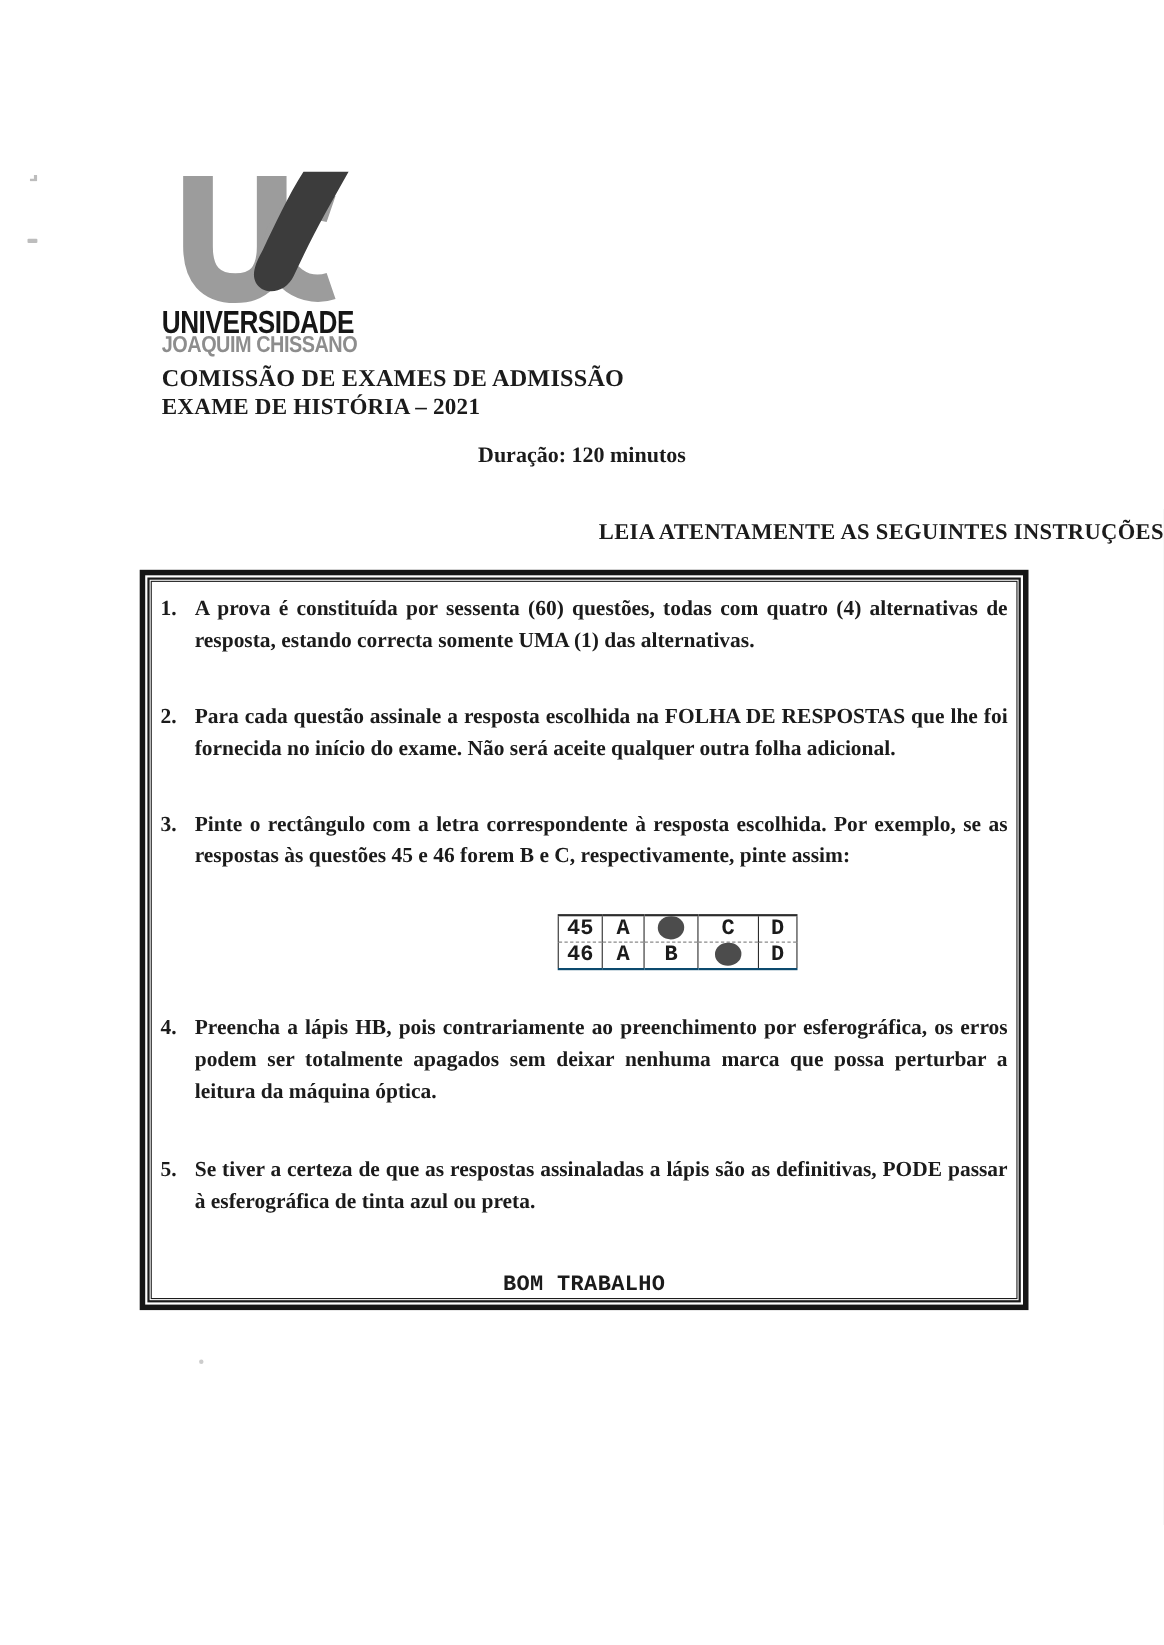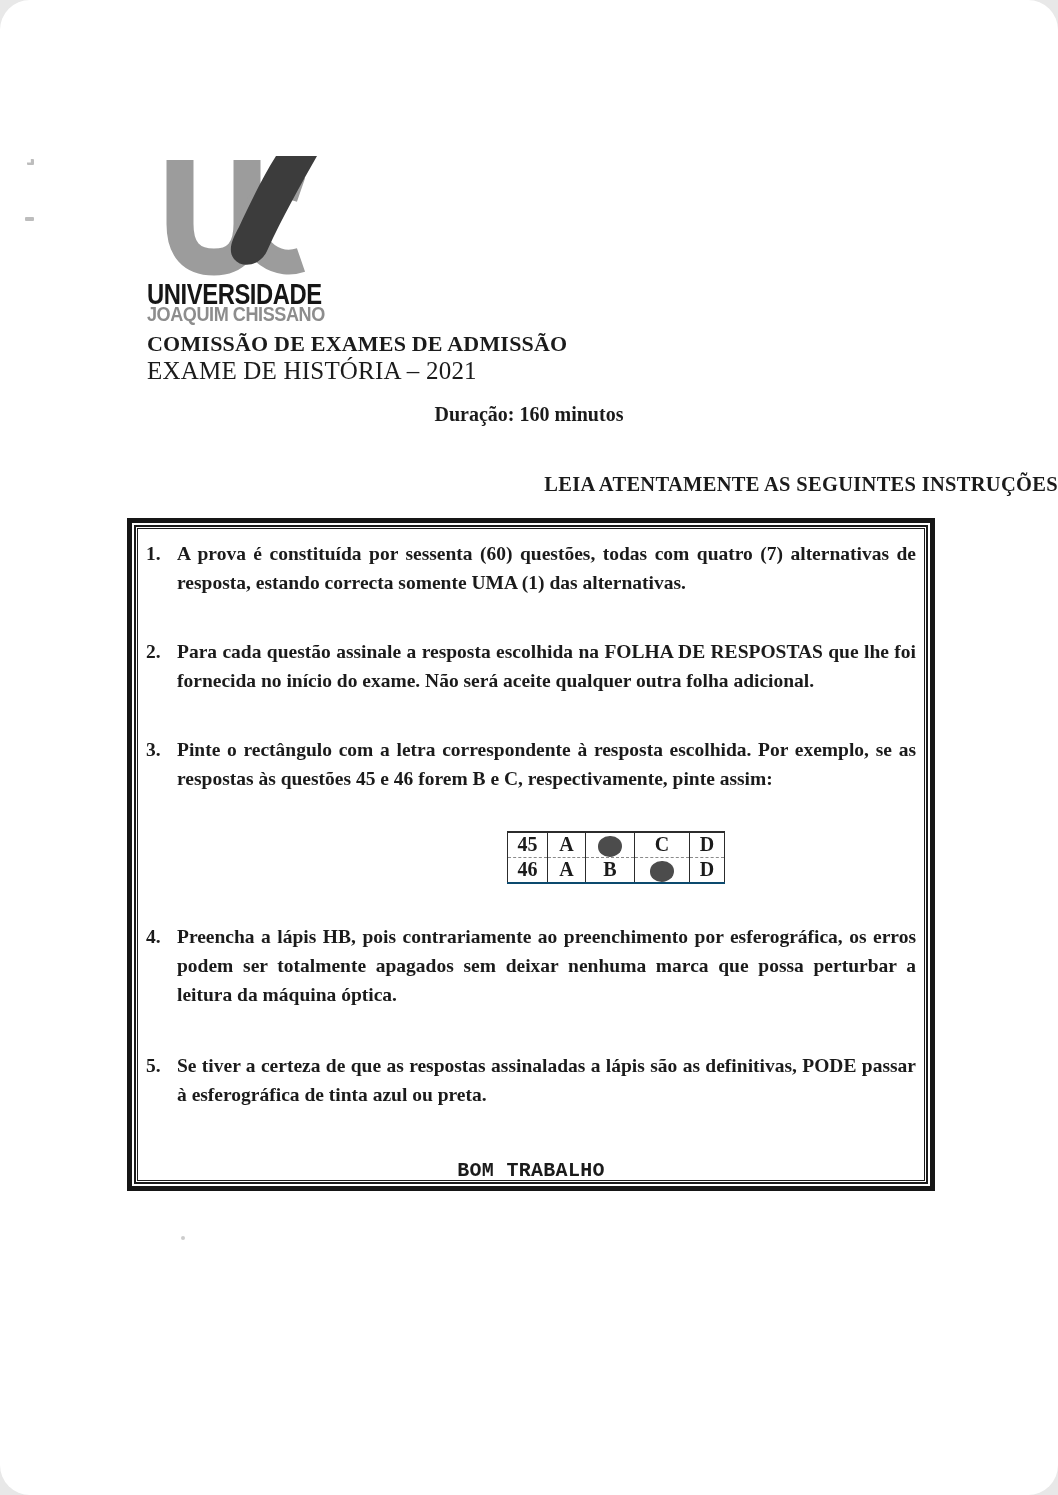--- a/index.html
+++ b/index.html
@@ -6,21 +6,20 @@
   html, body { background: #e8e8e8; }
   .page {
     position: relative;
     width: 1058px;
     height: 1495px;
     background: #ffffff;
     font-family: "Liberation Serif", serif;
     color: #1b1b1b;
     overflow: hidden;
     margin: 0 auto;
-    border-radius: 30px;
   }
 
   
   .speck { position: absolute; background: #9a9a9a; opacity: .65; border-radius: 1px; }
   .speck-1 { left: 27px; top: 159px; width: 7px; height: 6px;
              clip-path: polygon(0 60%, 55% 60%, 55% 0, 100% 0, 100% 100%, 0 100%); }
   .speck-2 { left: 25px; top: 217px; width: 9px; height: 4px; }
   .speck-3 { left: 181px; top: 1236px; width: 4px; height: 4px; border-radius: 50%; opacity: .5; }
 
   
@@ -40,21 +39,21 @@
     letter-spacing: -0.5px; white-space: nowrap;
   }
 
   
   .commission-line {
     position: absolute; left: 147px; top: 331px;
     font-weight: bold; font-size: 22px; white-space: nowrap; letter-spacing: .2px;
   }
   .exam-line {
     position: absolute; left: 147px; top: 357px;
-    font-weight: normal; font-size: 25px; white-space: nowrap; letter-spacing: .2px;
+    font-weight: bold; font-size: 21px; white-space: nowrap; letter-spacing: .2px;
   }
   .duration-line {
     position: absolute; left: 0; top: 403px; width: 100%;
     text-align: center; font-weight: bold; font-size: 20px;
   }
   .leia-heading {
     position: absolute; left: 0; top: 473px; width: 100%;
     text-align: right; font-weight: bold; font-size: 20.5px; letter-spacing: .3px;
   }
 
@@ -67,21 +66,21 @@
   .inst-box-mid { border: 2px solid #1b1b1b; padding: 1px; height: 100%; }
   .inst-box-inner { border: 1px solid #1b1b1b; height: 100%; padding: 6px 8px 0 8px; }
 
   .inst-item { display: flex; font-weight: bold; font-size: 19.5px; line-height: 29px; }
   .inst-num { width: 31px; flex: none; }
   .inst-text { flex: 1; text-align: justify; }
 
   .m-item1 { margin-top: 4px; }
   .m-item2 { margin-top: 40px; }
   .m-item3 { margin-top: 40px; }
-  .m-table { margin-top: 38px; }
+  .m-table { margin-top: 38px; font-family: Liberation Mono, monospace; }
   .m-item4 { margin-top: 38px; }
   .m-item5 { margin-top: 42px; }
   .m-close { margin-top: 50px; font-family: Liberation Mono, monospace; }
 
   
   .example-table-wrap { margin-left: 361px; width: 217px; }
   table.example { border-collapse: collapse; table-layout: fixed; width: 217px; }
   table.example td {
     border-left: 1.5px solid #2c2c2c; border-right: 1.5px solid #2c2c2c;
     text-align: center; vertical-align: middle;
@@ -111,30 +110,30 @@
     <path d="M30,4 L30,68 Q30,106 64,106 Q97,106 97,68 L97,4" fill="none" stroke="#9c9c9c" stroke-width="27"></path>
     <path d="M151,34 A37,37 0 1 0 151,104" fill="none" stroke="#9c9c9c" stroke-width="25"></path>
     <path d="M126,0 L167,0 C150,30 133,60 117,95 C110,110 92,113 84,103
              C77,94 83,82 89,71 C100,48 112,22 126,0 Z" fill="#3c3c3c"></path>
   </svg>
   <div class="uni-line1">UNIVERSIDADE</div>
   <div class="uni-line2">JOAQUIM CHISSANO</div>
 
   <div class="commission-line">COMISSÃO DE EXAMES DE ADMISSÃO</div>
   <div class="exam-line">EXAME DE HISTÓRIA – 2021</div>
-  <div class="duration-line">Duração: 160 minutos</div>
+  <div class="duration-line">Duração: 120 minutos</div>
   <div class="leia-heading">LEIA ATENTAMENTE AS SEGUINTES INSTRUÇÕES</div>
 
   <div class="inst-box">
     <div class="inst-box-mid">
       <div class="inst-box-inner">
 
         <div class="inst-item m-item1">
           <span class="inst-num">1.</span>
-          <span class="inst-text">A prova é constituída por sessenta (60) questões, todas com quatro (7) alternativas de resposta, estando correcta somente UMA (1) das alternativas.</span>
+          <span class="inst-text">A prova é constituída por sessenta (60) questões, todas com quatro (4) alternativas de resposta, estando correcta somente UMA (1) das alternativas.</span>
         </div>
 
         <div class="inst-item m-item2">
           <span class="inst-num">2.</span>
           <span class="inst-text">Para cada questão assinale a resposta escolhida na FOLHA DE RESPOSTAS que lhe foi fornecida no início do exame. Não será aceite qualquer outra folha adicional.</span>
         </div>
 
         <div class="inst-item m-item3">
           <span class="inst-num">3.</span>
           <span class="inst-text">Pinte o rectângulo com a letra correspondente à resposta escolhida. Por exemplo, se as respostas às questões 45 e 46 forem B e C, respectivamente, pinte assim:</span>

